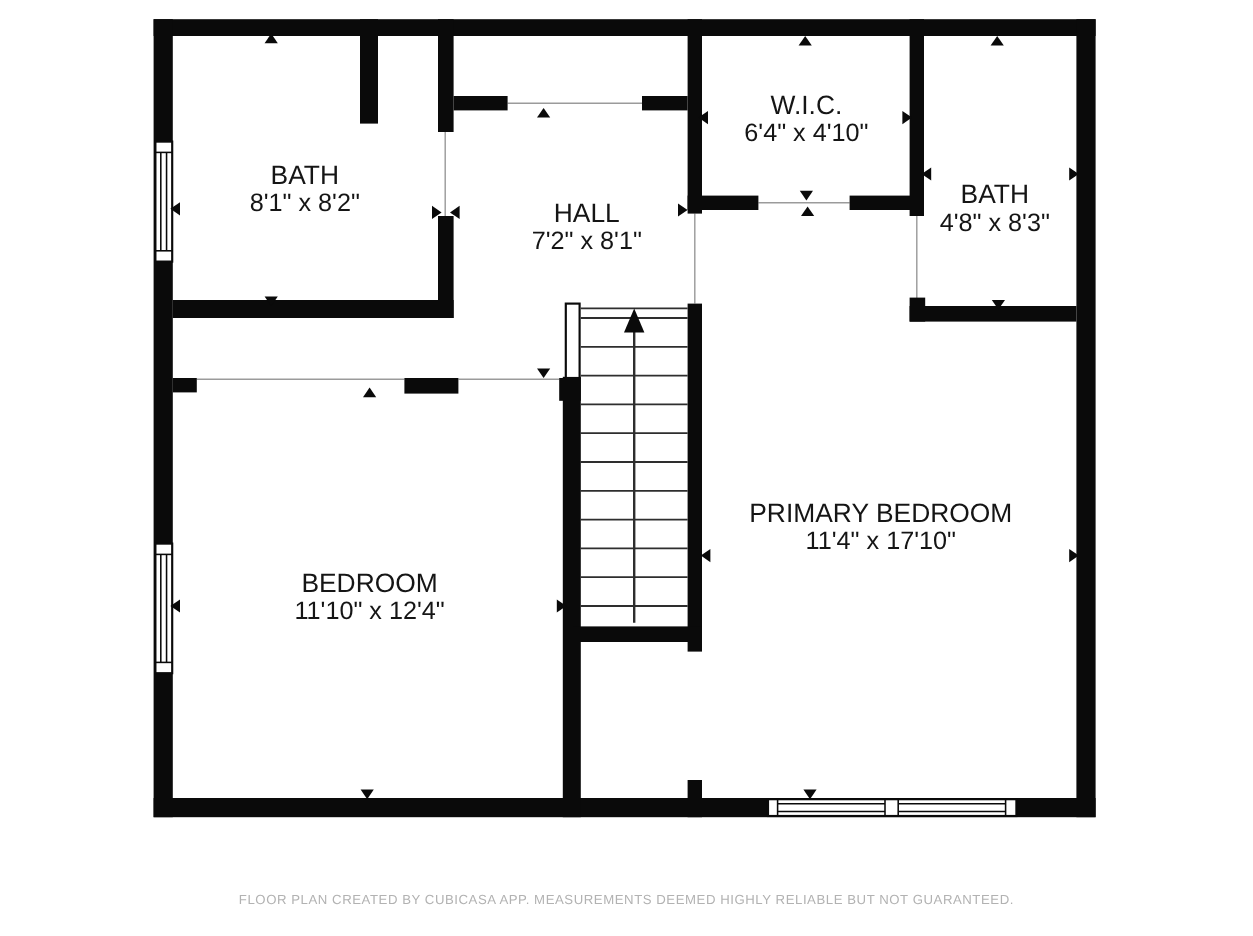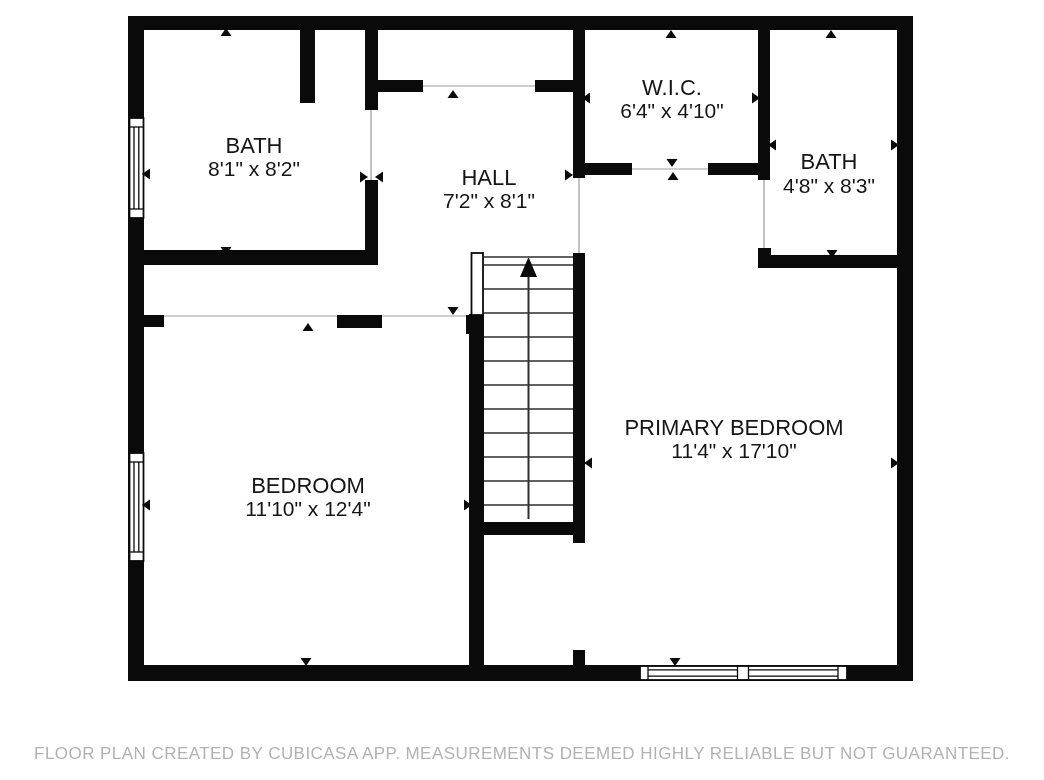--- a/index.html
+++ b/index.html
@@ -1,20 +1,20 @@
 <!DOCTYPE html>
 <html><head>
 <meta charset="utf-8">
 <style>
   html,body{margin:0;padding:0;background:#ffffff;}
   .screen{position:relative;width:1044px;height:780px;background:#ffffff;overflow:hidden;
           font-family:"Liberation Sans", sans-serif;}
   svg{position:absolute;left:0;top:0;}
   .footer{position:absolute;left:0;right:0;top:744px;text-align:center;
-          font-size:17px;letter-spacing:.45px;color:#b2b2b2;
+          font-size:11px;letter-spacing:.45px;color:#b2b2b2;
           font-family:"Liberation Sans", sans-serif;}
   text{font-family:"Liberation Sans", sans-serif;}
 </style>
 </head>
 <body>
 
 <div class="screen">
   <svg width="1044" height="780" viewBox="0 0 1044 780">
     <g>
         <line x1="164" y1="316" x2="337" y2="316" stroke="#9b9b9b" stroke-width="1.2"></line>

